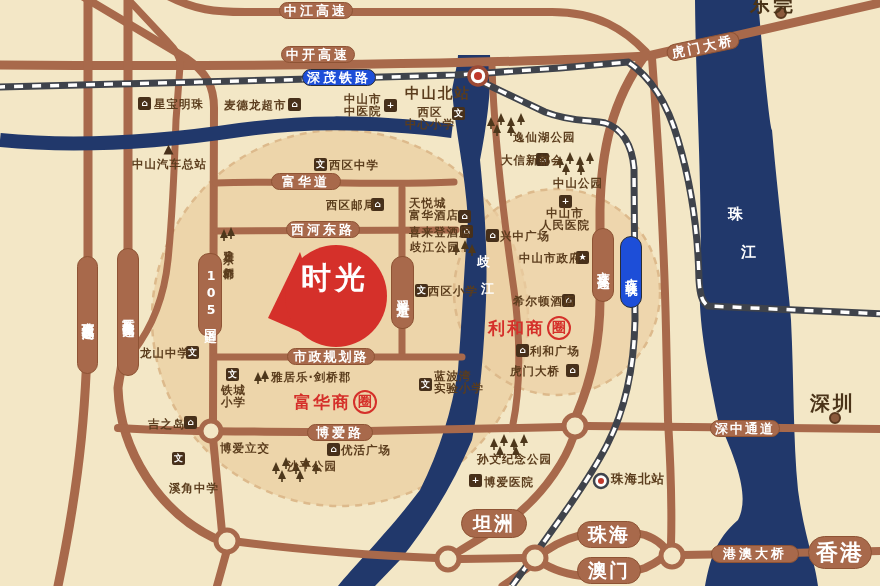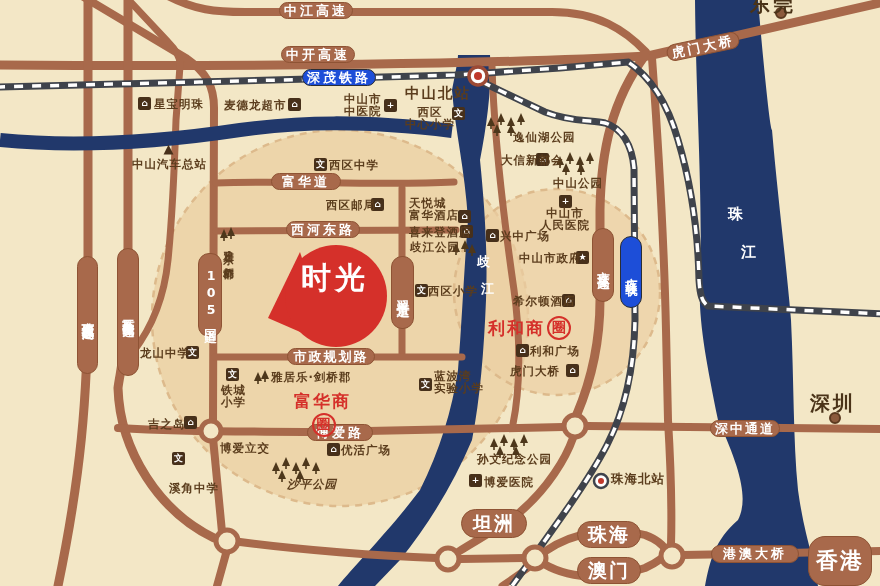--- a/index.html
+++ b/index.html
@@ -204,34 +204,34 @@
 
   <div class="pill vert" style="left:198px;top:253px;width:24px;height:84px;font-size:12.5px;">105国道</div>
   <div class="pill vert" style="left:391px;top:256px;width:23px;height:73px;">翠景道</div>
   <div class="pill vert" style="left:592px;top:228px;width:22px;height:74px;font-size:12.5px;">京珠高速</div>
   <div class="pill vert" style="left:117px;top:248px;width:22px;height:128px;font-size:12px;letter-spacing:1px;">珠三角环线高速</div>
   <div class="pill vert" style="left:77px;top:256px;width:21px;height:118px;font-size:12.5px;letter-spacing:1px;">广珠西线高速</div>
 
   <div class="pill city" style="left:461px;top:509px;width:66px;height:29px;">坦洲</div>
   <div class="pill city" style="left:577px;top:521px;width:64px;height:27px;">珠海</div>
   <div class="pill city" style="left:577px;top:557px;width:64px;height:27px;">澳门</div>
-  <div class="pill city-lg" style="left:808px;top:536px;width:64px;height:50px;">香港</div>
+  <div class="pill city-lg" style="left:808px;top:536px;width:64px;height:33px;">香港</div>
 
   <div class="city-name" style="left:750px;top:-9px;">东莞</div>
   <div class="city-name" style="left:810px;top:390px;">深圳</div>
 
   <div class="poi big" style="left:405px;top:87px;">中山北站</div>
   <div class="poi" style="left:611px;top:473px;font-size:12.5px;">珠海北站</div>
 
   <div class="river-ch" style="left:728px;top:205px;font-size:15px;">珠</div>
   <div class="river-ch" style="left:741px;top:243px;font-size:15px;">江</div>
   <div class="river-ch" style="left:477px;top:253px;font-size:13px;">歧</div>
   <div class="river-ch" style="left:481px;top:280px;font-size:13px;">江</div>
 
-  <div class="zone-label" style="left:294px;top:390px;flex-direction:column;">
+  <div class="zone-label" style="left:294px;top:390px;">
     <span>富华商</span>
     <span class="circled">圈</span>
   </div>
   <div class="zone-label" style="left:488px;top:316px;">
     <span>利和商</span>
     <span class="circled">圈</span>
   </div>
 
   <span class="icn" style="left:138px;top:97px;">⌂</span>
   <span class="icn" style="left:288px;top:98px;">⌂</span>
@@ -298,17 +298,17 @@
   </div>
   <div class="poi" style="left:148px;top:418px;">吉之岛</div>
   <div class="poi" style="left:169px;top:438px;margin-top:44px;">溪角中学</div>
   <div class="poi" style="left:220px;top:442px;">博爱立交</div>
   <div class="poi" style="left:271px;top:371px;">雅居乐·剑桥郡</div>
   <div class="poi" style="left:434px;top:370px;">
     <span class="ln">蓝波湾</span>
     <span class="ln">实验小学</span>
   </div>
   <div class="poi" style="left:341px;top:444px;">优活广场</div>
-  <div class="poi" style="left:287px;top:478px;font-style:italic;">沙平公园</div>
+  <div class="poi" style="left:287px;top:460px;">沙平公园</div>
   <div class="poi" style="left:477px;top:453px;">孙文纪念公园</div>
   <div class="poi" style="left:484px;top:476px;">博爱医院</div>
 
 </div>
 
 </body></html>

